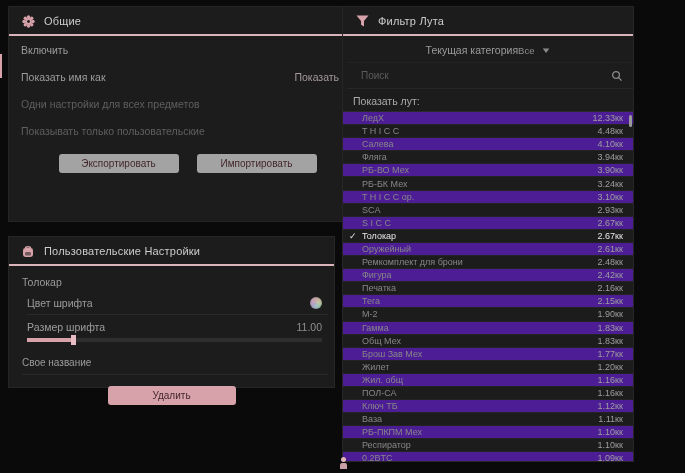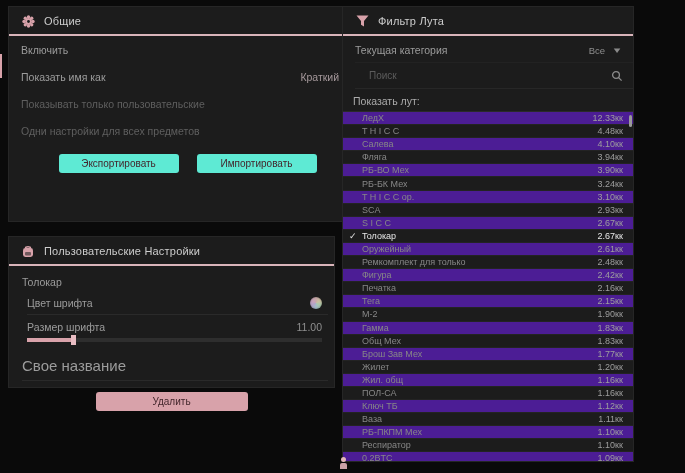--- a/index.html
+++ b/index.html
@@ -26,47 +26,47 @@
   .g-row{display:flex;align-items:center;justify-content:space-between;
     padding:8px 12px 7px 12px;font-size:10.5px;color:#9c9c9c}
   .g-row.dim{color:#5f5f5f}
   .cb{width:12px;height:12px;border:1px solid #4a4a4a;border-radius:2px;box-sizing:border-box;
       display:flex;align-items:center;justify-content:center}
   .cb.dimbox{border-color:#3a3a3a}
   .cb.checked{background:#d8a2aa;border-color:#d8a2aa;color:#4a272d;font-size:10px;font-weight:bold}
   .sel{display:flex;align-items:center;gap:7px;color:#a5989b;font-size:10.5px;cursor:default}
   .chev{color:#8a8a8a;font-size:8px;transform:scaleX(1.4)}
   .btn-row{display:flex;justify-content:center;gap:18px;padding-top:10px}
-  .pill-btn{background:#5eead4;color:#43262c;border:none;border-radius:3px;
+  .pill-btn{background:#a3a3a3;color:#43262c;border:none;border-radius:3px;
     font-family:inherit;font-size:10px;padding:4px 0;width:120px;text-align:center;cursor:pointer}
 
   
   .item-label{padding:10px 12px 3px 13px;color:#9c9c9c;font-size:10.5px}
   .c-row{display:flex;align-items:flex-end;justify-content:space-between;
     margin:0 6px 0 18px;padding:6px 6px 5px 0;font-size:10.5px;color:#9c9c9c;
     border-bottom:1px solid #2a2a2a}
   .c-row .val{color:#8f8f8f}
   .wheel{width:12px;height:12px;border-radius:50%;
     background:conic-gradient(#c9a9a9,#c9c0a0,#a9c9ab,#a2bcc9,#b3a4c9,#c9a4bd,#c9a9a9);
     box-shadow:inset 0 0 0 3px #1c1c1c00, inset 0 0 2px #00000066}
   .slider{position:relative;height:4px;background:#2e2e2e;margin:5px 12px 8px 18px}
   .slider .fill{position:absolute;left:0;top:0;height:4px;width:46px;background:#d8a2aa}
   .slider .thumb{position:absolute;left:44px;top:-3px;width:5px;height:10px;background:#e8bcc2}
   .name-row{display:flex;align-items:center;margin:4px 6px 0 13px;padding:7px 0 6px 0;
-    font-size:15px;color:#9c9c9c;border-bottom:1px solid #2a2a2a}
+    font-size:10px;color:#9c9c9c;border-bottom:1px solid #2a2a2a}
   .del-row{display:flex;justify-content:center;padding-top:11px}
   .del-btn{background:#d8a2aa;color:#43262c;border:none;border-radius:3px;
-    font-family:inherit;font-size:10px;padding:4px 0;width:152px;cursor:pointer}
+    font-family:inherit;font-size:10px;padding:4px 0;width:128px;cursor:pointer}
 
   
-  .f-row{display:flex;align-items:center;justify-content:space-between;
+  .f-row{display:flex;align-items:center;justify-content:center;
     padding:8px 12px 6px 12px;font-size:10.5px;color:#9c9c9c}
   .mini-sel{display:flex;align-items:center;gap:8px;color:#8f8f8f;font-size:9.5px}
   .search-row{display:flex;align-items:center;justify-content:space-between;
-    margin:0 0 0 12px;padding:6px 10px 6px 12px;border-bottom:1px solid #272727;border-top:1px solid #222}
+    margin:0 0 0 4px;padding:6px 10px 6px 12px;border-bottom:1px solid #272727;border-top:1px solid #222}
   .search-input{flex:1;background:transparent;border:none;outline:none;
     color:#bdbdbd;font-family:inherit;font-size:10px}
   .search-input::placeholder{color:#5c5c5c}
   .list-label{padding:6px 12px 4px 10px;color:#ababab;font-size:10.5px}
   .loot-list{position:relative;flex:1;overflow:hidden;border-top:1px solid #2a2a2a}
   .loot-row{display:flex;align-items:center;height:12.1px;padding:0 10px 0 6px;
     font-size:9px;color:#878787;border-bottom:1px solid #232323}
   .loot-row.alt{background:#4c1d95}
   .loot-row .check{width:13px;color:#e3e3e3;font-size:9px}
   .loot-row .lname{white-space:nowrap;overflow:hidden}
@@ -107,30 +107,30 @@
     <span>Общие</span>
   </div>
   <div id="general-rows">
       <div class="g-row">
     <span>Включить</span>
   <span class="cb checked">✓</span>
       </div>
       <div class="g-row">
     <span>Показать имя как</span>
   <span class="sel">
-          <span>Краткий</span>
+          <span>Показать</span>
           <span class="chev">▼</span>
         </span>
       </div>
       <div class="g-row dim">
-    <span>Показывать только пользовательские</span>
+    <span>Одни настройки для всех предметов</span>
   <span class="cb dimbox"></span>
       </div>
       <div class="g-row dim">
-    <span>Одни настройки для всех предметов</span>
+    <span>Показывать только пользовательские</span>
   <span class="cb dimbox"></span>
       </div>
     </div>
   <div class="btn-row">
     <button class="pill-btn">Экспортировать</button>
     <button class="pill-btn">Импортировать</button>
   </div>
 </div>
 
 <div class="panel" id="panel-custom">
@@ -243,21 +243,21 @@
     <span class="lname">Толокар</span>
     <span class="lval">2.67кк</span>
   </div>
       <div class="loot-row alt">
     <span class="check"></span>
     <span class="lname">Оружейный</span>
     <span class="lval">2.61кк</span>
   </div>
       <div class="loot-row">
     <span class="check"></span>
-    <span class="lname">Ремкомплект для только</span>
+    <span class="lname">Ремкомплект для брони</span>
     <span class="lval">2.48кк</span>
   </div>
       <div class="loot-row alt">
     <span class="check"></span>
     <span class="lname">Фигура</span>
     <span class="lval">2.42кк</span>
   </div>
       <div class="loot-row">
     <span class="check"></span>
     <span class="lname">Печатка</span>

